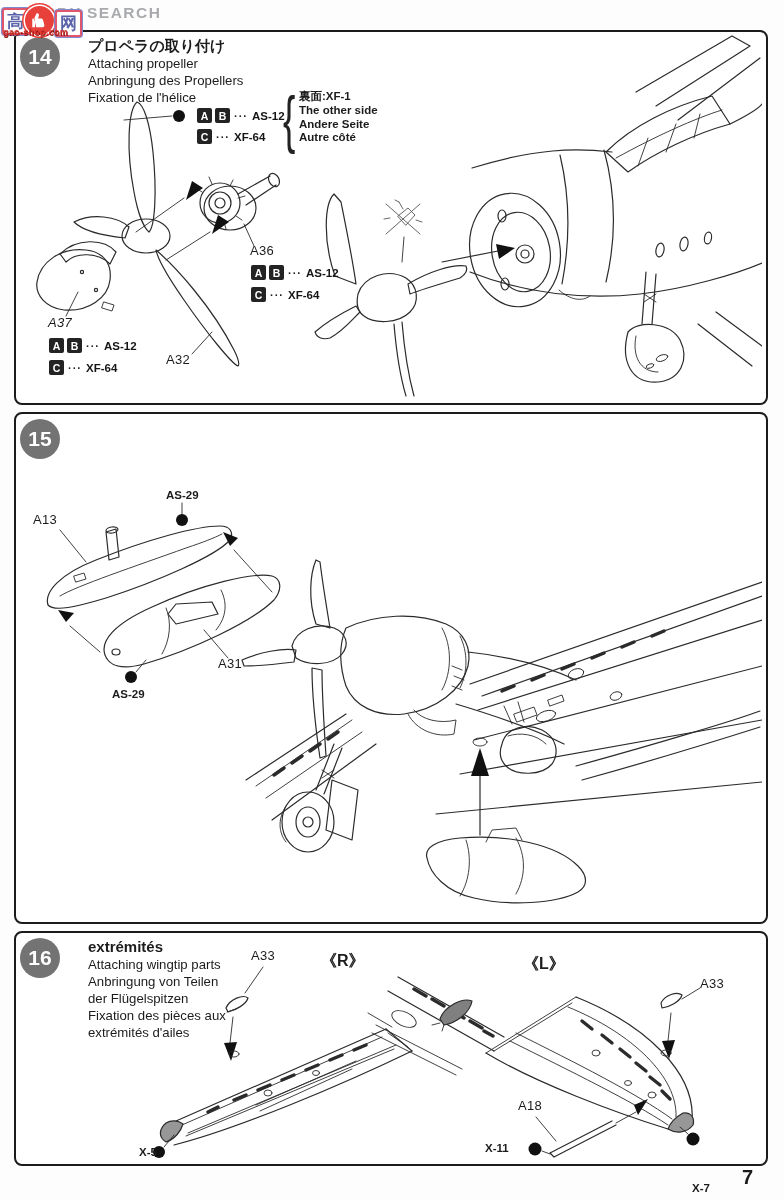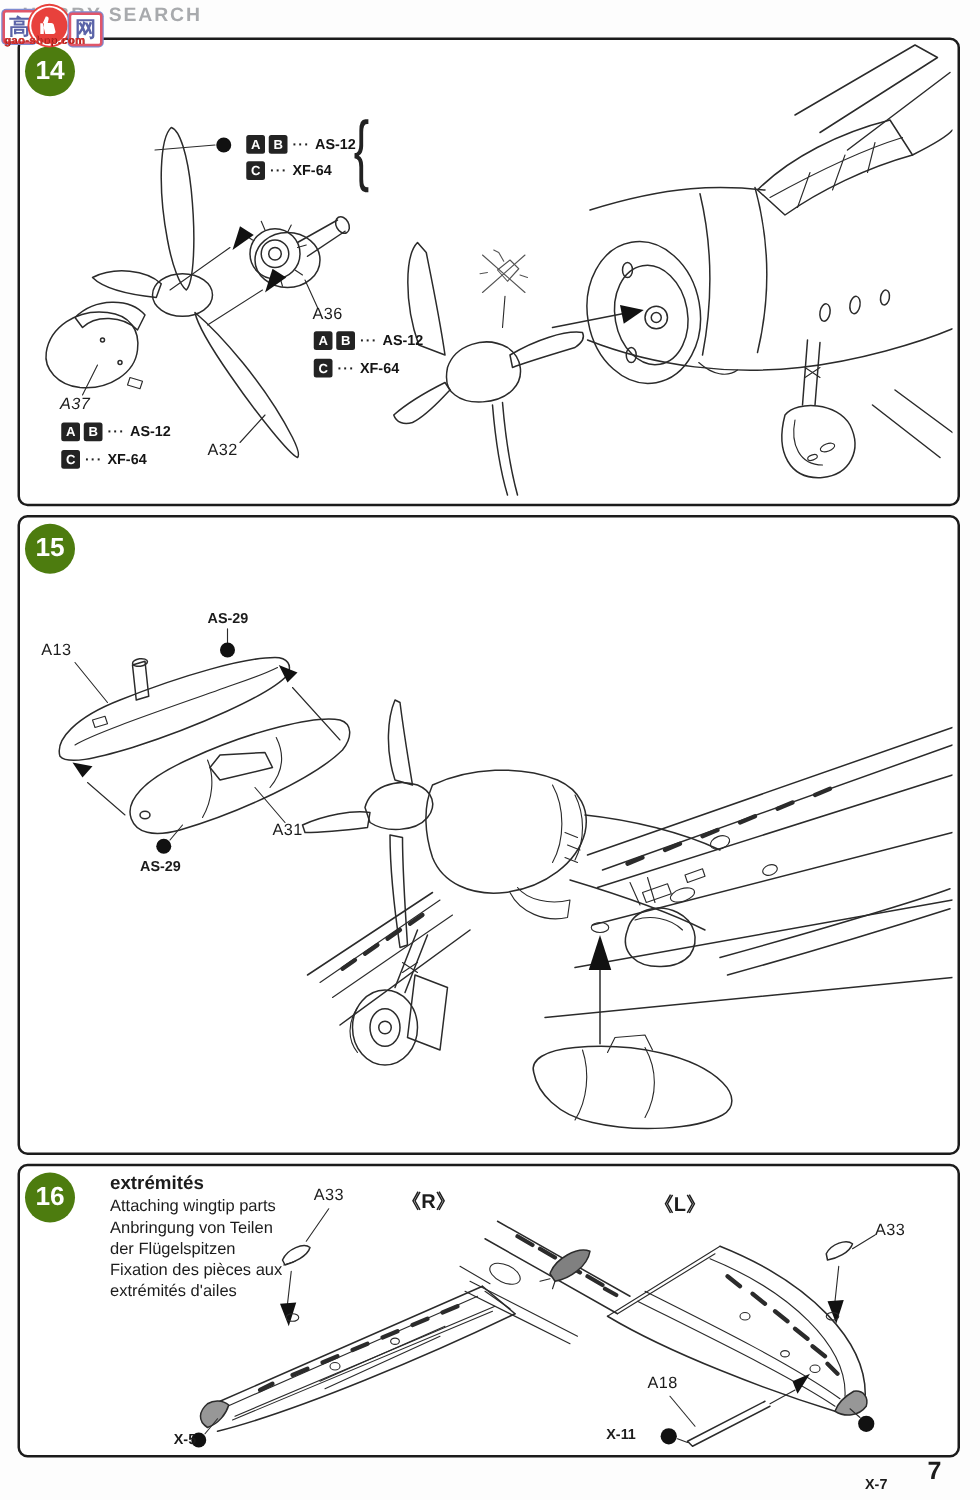--- a/index.html
+++ b/index.html
@@ -1,20 +1,20 @@
 <!DOCTYPE html>
 <html><head>
 <meta charset="utf-8">
 <style>
   html,body{margin:0;padding:0;background:#e8e8e8;}
   #page{position:relative;width:784px;height:1200px;background:#fdfdfd;overflow:hidden;
         font-family:"Liberation Sans",sans-serif;color:#1c1c1c;}
   
   .stepbox{position:absolute;border:2.4px solid #1b1b1b;border-radius:8px;background:#fff;}
-  .stepnum{position:absolute;width:40px;height:40px;border-radius:50%;background:#4d7c0f;color:#fff;
+  .stepnum{position:absolute;width:40px;height:40px;border-radius:50%;background:#737373;color:#fff;
            display:flex;align-items:center;justify-content:center;font-size:21px;font-weight:bold;z-index:3;}
   .titleblock{position:absolute;z-index:2;}
   .t-jp{font-size:15px;font-weight:bold;line-height:19px;white-space:nowrap;}
   .t-l{font-size:13.2px;font-weight:500;line-height:17px;white-space:nowrap;}
   
   .plabel{position:absolute;font-size:13px;font-weight:500;letter-spacing:0.3px;white-space:nowrap;z-index:2;}
   .chiprow{position:absolute;display:flex;align-items:center;gap:3px;z-index:2;}
   .chip{display:inline-flex;align-items:center;justify-content:center;width:15px;height:15px;
         background:#232323;color:#fff;font-size:10.5px;font-weight:bold;border-radius:2px;}
   .dots{font-size:11px;font-weight:bold;color:#222;letter-spacing:1px;margin:0 1px;}
@@ -58,20 +58,26 @@
       <svg width="29" height="29" viewBox="0 0 24 24">
         <path d="M6,10.5 h2.3 v7 H6 Z M9.3,17.5 h5.3 c1,0 1.7,-0.9 1.4,-1.8 l-1.1,-4.2 c-0.2,-0.7-0.9,-1.2-1.6,-1.2 h-2.4 l0.6,-2.5 c0.2,-1 -0.4,-1.8 -1.3,-1.8 h-0.6 l-2,4.4 Z" fill="#fff"></path>
       </svg>
     </div>
     <div class="wm-box" style="left:55px;top:10px;">网</div>
     <div class="wm-url">gao-shop.com</div>
   </div>
 
   <div class="stepbox" style="left:14px;top:30px;width:750px;height:371px;"></div>
   <div class="stepnum" style="left:20px;top:37px;">14</div>
+  <div class="titleblock" style="left:88px;top:36px;">
+    <div class="t-jp">プロペラの取り付け</div>
+    <div class="t-l">Attaching propeller</div>
+    <div class="t-l">Anbringung des Propellers</div>
+    <div class="t-l">Fixation de l'hélice</div>
+  </div>
 
   <svg class="lineart" style="left:16px;top:32px;" width="746" height="367" viewBox="0 0 746 367">
 
     <g>
       <path d="M121,70 C112,78 110,118 118,160 C122,182 128,196 133,200 C139,194 141,160 137,120 C134,92 128,72 121,70 Z"></path>
       <path d="M58,190 C76,181 101,184 113,195 L109,206 C90,204 68,200 58,190 Z"></path>
       <path d="M140,218 C160,235 196,275 218,318 C222,326 224,332 222,334 C216,332 190,300 168,268 C152,245 142,228 140,218 Z"></path>
       <ellipse cx="130" cy="204" rx="24" ry="17"></ellipse>
       <path d="M44,222 C60,206 88,206 100,220 L94,232 C82,220 60,220 50,230 Z"></path>
       <path d="M21,250 C24,230 45,215 70,218 C88,220 96,232 94,248 C92,266 72,280 48,278 C30,276 19,263 21,250 Z"></path>
@@ -153,20 +159,26 @@
     <span class="chip">B</span>
     <span class="dots">···</span>
     <span class="pcode">AS-12</span>
   </div>
   <div class="chiprow" style="left:197px;top:129px;">
     <span class="chip">C</span>
     <span class="dots">···</span>
     <span class="pcode">XF-64</span>
   </div>
   <div class="note-brace" style="left:283px;top:88px;">{</div>
+  <div class="notelines" style="left:299px;top:90px;">
+    <div>裏面:XF-1</div>
+    <div>The other side</div>
+    <div>Andere Seite</div>
+    <div>Autre côté</div>
+  </div>
   <div class="plabel" style="left:250px;top:243px;">A36</div>
   <div class="chiprow" style="left:251px;top:265px;">
     <span class="chip">A</span>
     <span class="chip">B</span>
     <span class="dots">···</span>
     <span class="pcode">AS-12</span>
   </div>
   <div class="chiprow" style="left:251px;top:287px;">
     <span class="chip">C</span>
     <span class="dots">···</span>

